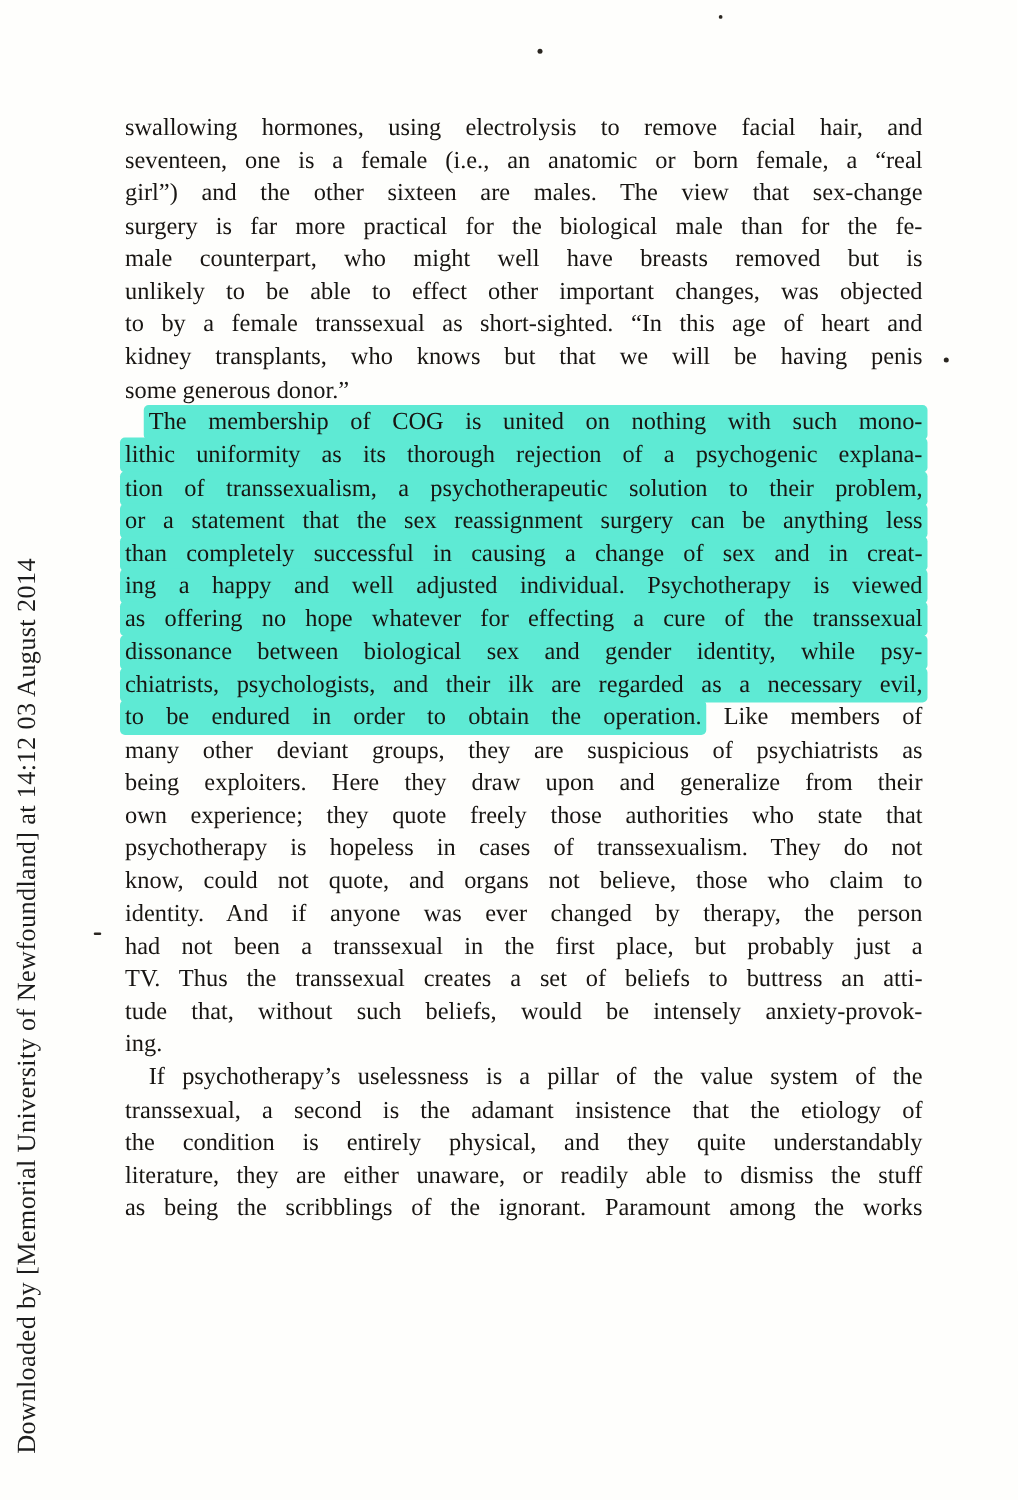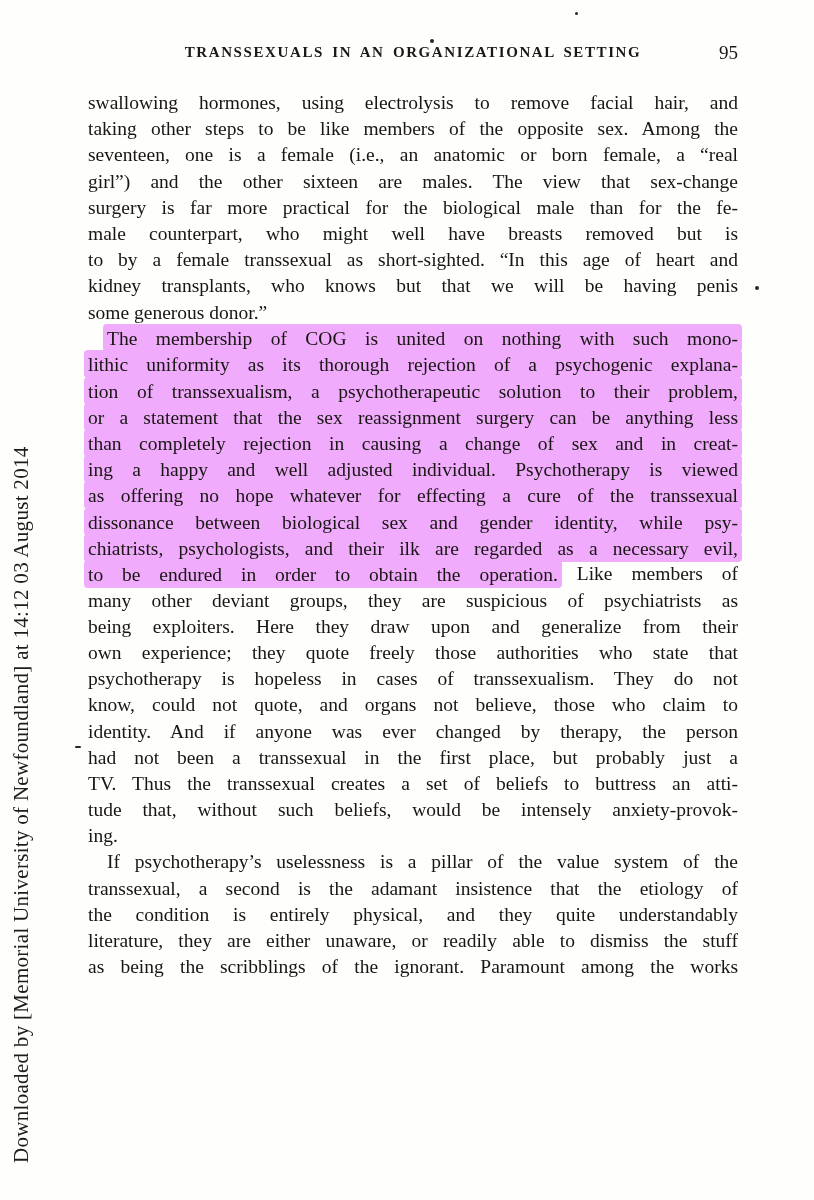--- a/index.html
+++ b/index.html
@@ -60,32 +60,33 @@
     width: 650px;
     font-size: 19.5px;
   }
   .line {
     height: 26.2px;
     line-height: 26.2px;
     text-align: justify;
     text-align-last: justify;
     overflow: visible;
     white-space: nowrap;
+    margin-left: 12px;
   }
   .line.justify { white-space: normal; }
   .line.nojust {
     text-align: center;
     text-align-last: left;
   }
   .indent {
     display: inline-block;
     width: 19px;
   }
   .hl {
-    background: #f0abfc;
+    background: #5eead4;
     padding: 3.5px 4px;
     margin: 0 -4px;
     border-radius: 4px;
     box-decoration-break: clone;
     -webkit-box-decoration-break: clone;
   }
   
   .speck {
     position: absolute;
     background: #2a2620;
@@ -96,40 +97,36 @@
   .speck.s3 { left: 755px; top: 286px; width: 4px; height: 4px; }
   .speck.s4 { left: 75px;  top: 746px; width: 6px; height: 2px; border-radius: 1px; }
 </style>
 </head>
 <body>
 
 <div class="page">
 
   <div class="watermark">Downloaded by [Memorial University of Newfoundland] at 14:12 03 August 2014</div>
 
-  <div class="header">
-    <span class="running-title">TRANSSEXUALS IN AN ORGANIZATIONAL SETTING</span>
-    <span class="page-number">95</span>
-  </div>
 
   <div class="body-text" id="body-text">
       <div class="line justify"><span>swallowing hormones, using electrolysis to remove facial hair, and</span></div>
-      <div class="line justify"><span>taking other steps to be like members of the opposite sex. Among the</span></div>
       <div class="line justify"><span>seventeen, one is a female (i.e., an anatomic or born female, a “real</span></div>
       <div class="line justify"><span>girl”) and the other sixteen are males. The view that sex-change</span></div>
       <div class="line justify"><span>surgery is far more practical for the biological male than for the fe-</span></div>
       <div class="line justify"><span>male counterpart, who might well have breasts removed but is</span></div>
+      <div class="line justify"><span>unlikely to be able to effect other important changes, was objected</span></div>
       <div class="line justify"><span>to by a female transsexual as short-sighted. “In this age of heart and</span></div>
       <div class="line justify"><span>kidney transplants, who knows but that we will be having penis</span></div>
       <div class="line nojust"><span>some generous donor.”</span></div>
       <div class="line justify"><span class="indent"></span><span class="hl">The membership of COG is united on nothing with such mono-</span></div>
       <div class="line justify"><span class="hl">lithic uniformity as its thorough rejection of a psychogenic explana-</span></div>
       <div class="line justify"><span class="hl">tion of transsexualism, a psychotherapeutic solution to their problem,</span></div>
       <div class="line justify"><span class="hl">or a statement that the sex reassignment surgery can be anything less</span></div>
-      <div class="line justify"><span class="hl">than completely rejection in causing a change of sex and in creat-</span></div>
+      <div class="line justify"><span class="hl">than completely successful in causing a change of sex and in creat-</span></div>
       <div class="line justify"><span class="hl">ing a happy and well adjusted individual. Psychotherapy is viewed</span></div>
       <div class="line justify"><span class="hl">as offering no hope whatever for effecting a cure of the transsexual</span></div>
       <div class="line justify"><span class="hl">dissonance between biological sex and gender identity, while psy-</span></div>
       <div class="line justify"><span class="hl">chiatrists, psychologists, and their ilk are regarded as a necessary evil,</span></div>
       <div class="line justify"><span class="hl">to be endured in order to obtain the operation.</span><span> Like members of</span></div>
       <div class="line justify"><span>many other deviant groups, they are suspicious of psychiatrists as</span></div>
       <div class="line justify"><span>being exploiters. Here they draw upon and generalize from their</span></div>
       <div class="line justify"><span>own experience; they quote freely those authorities who state that</span></div>
       <div class="line justify"><span>psychotherapy is hopeless in cases of transsexualism. They do not</span></div>
       <div class="line justify"><span>know, could not quote, and organs not believe, those who claim to</span></div>

